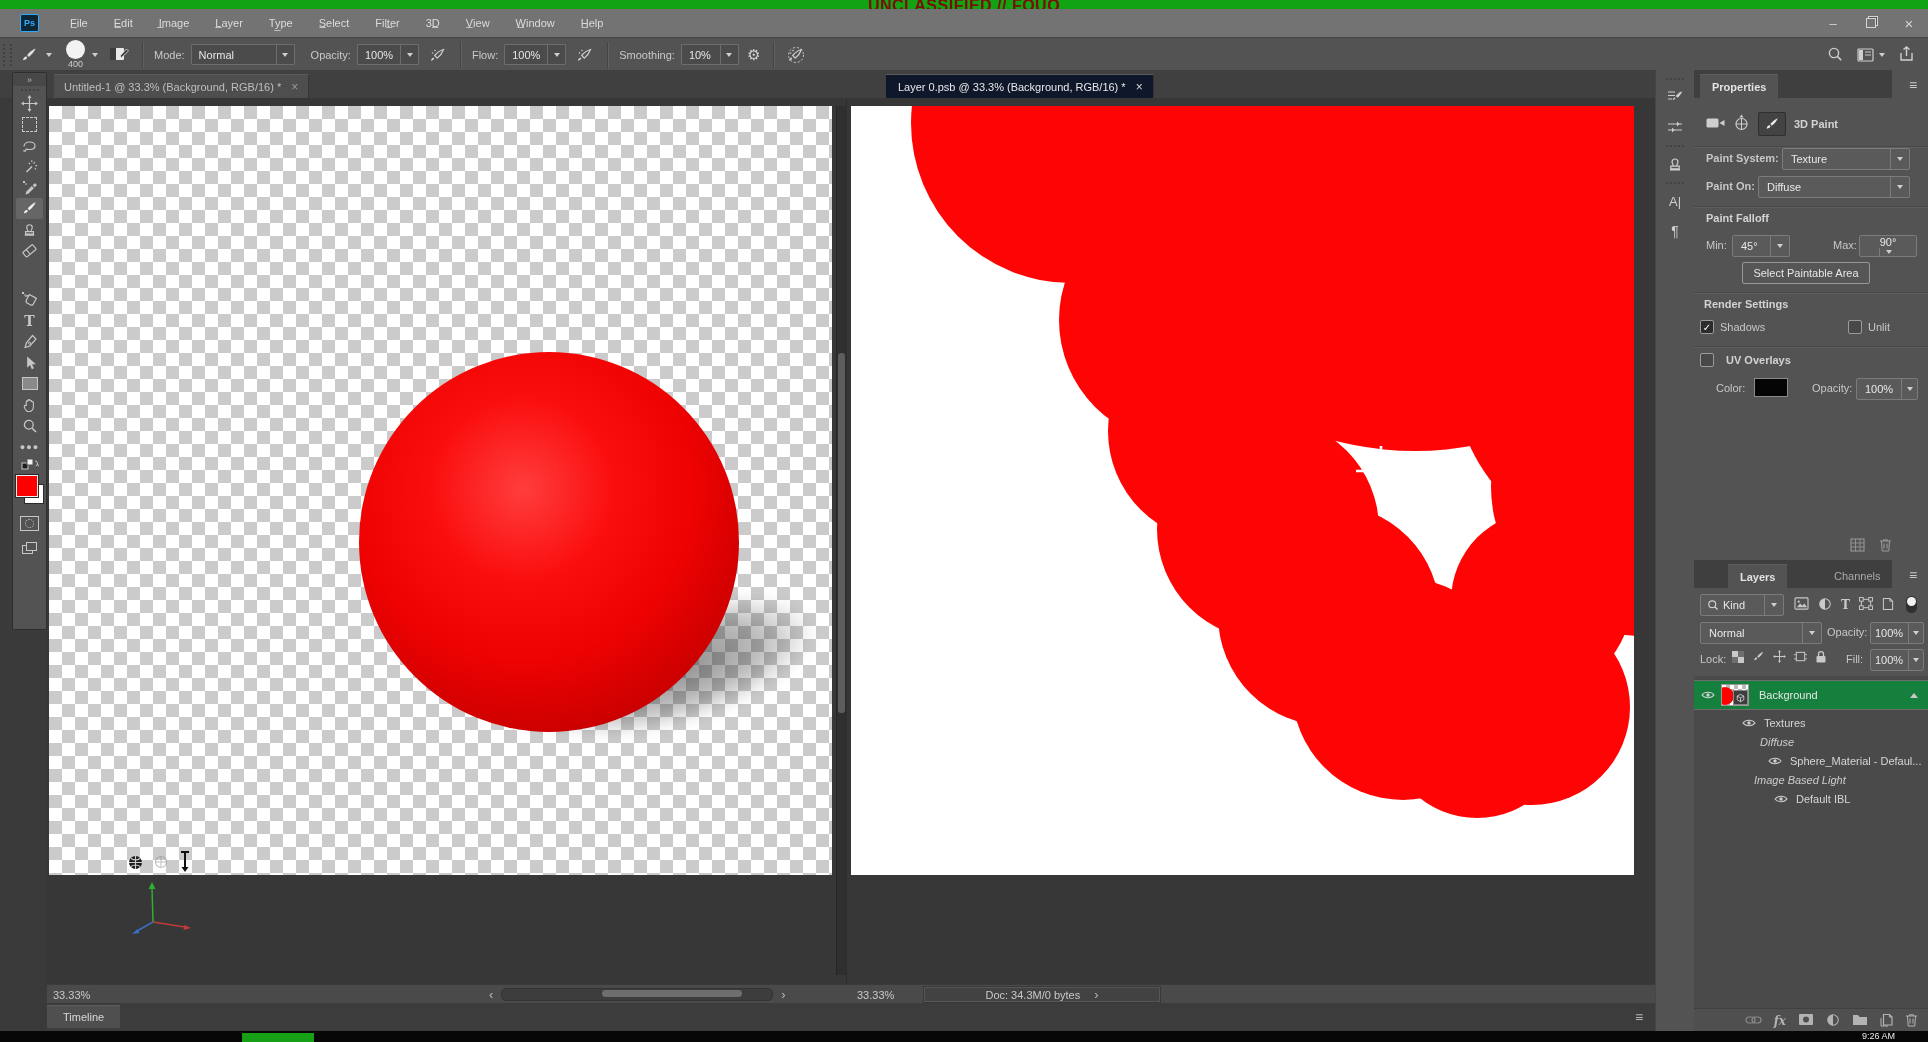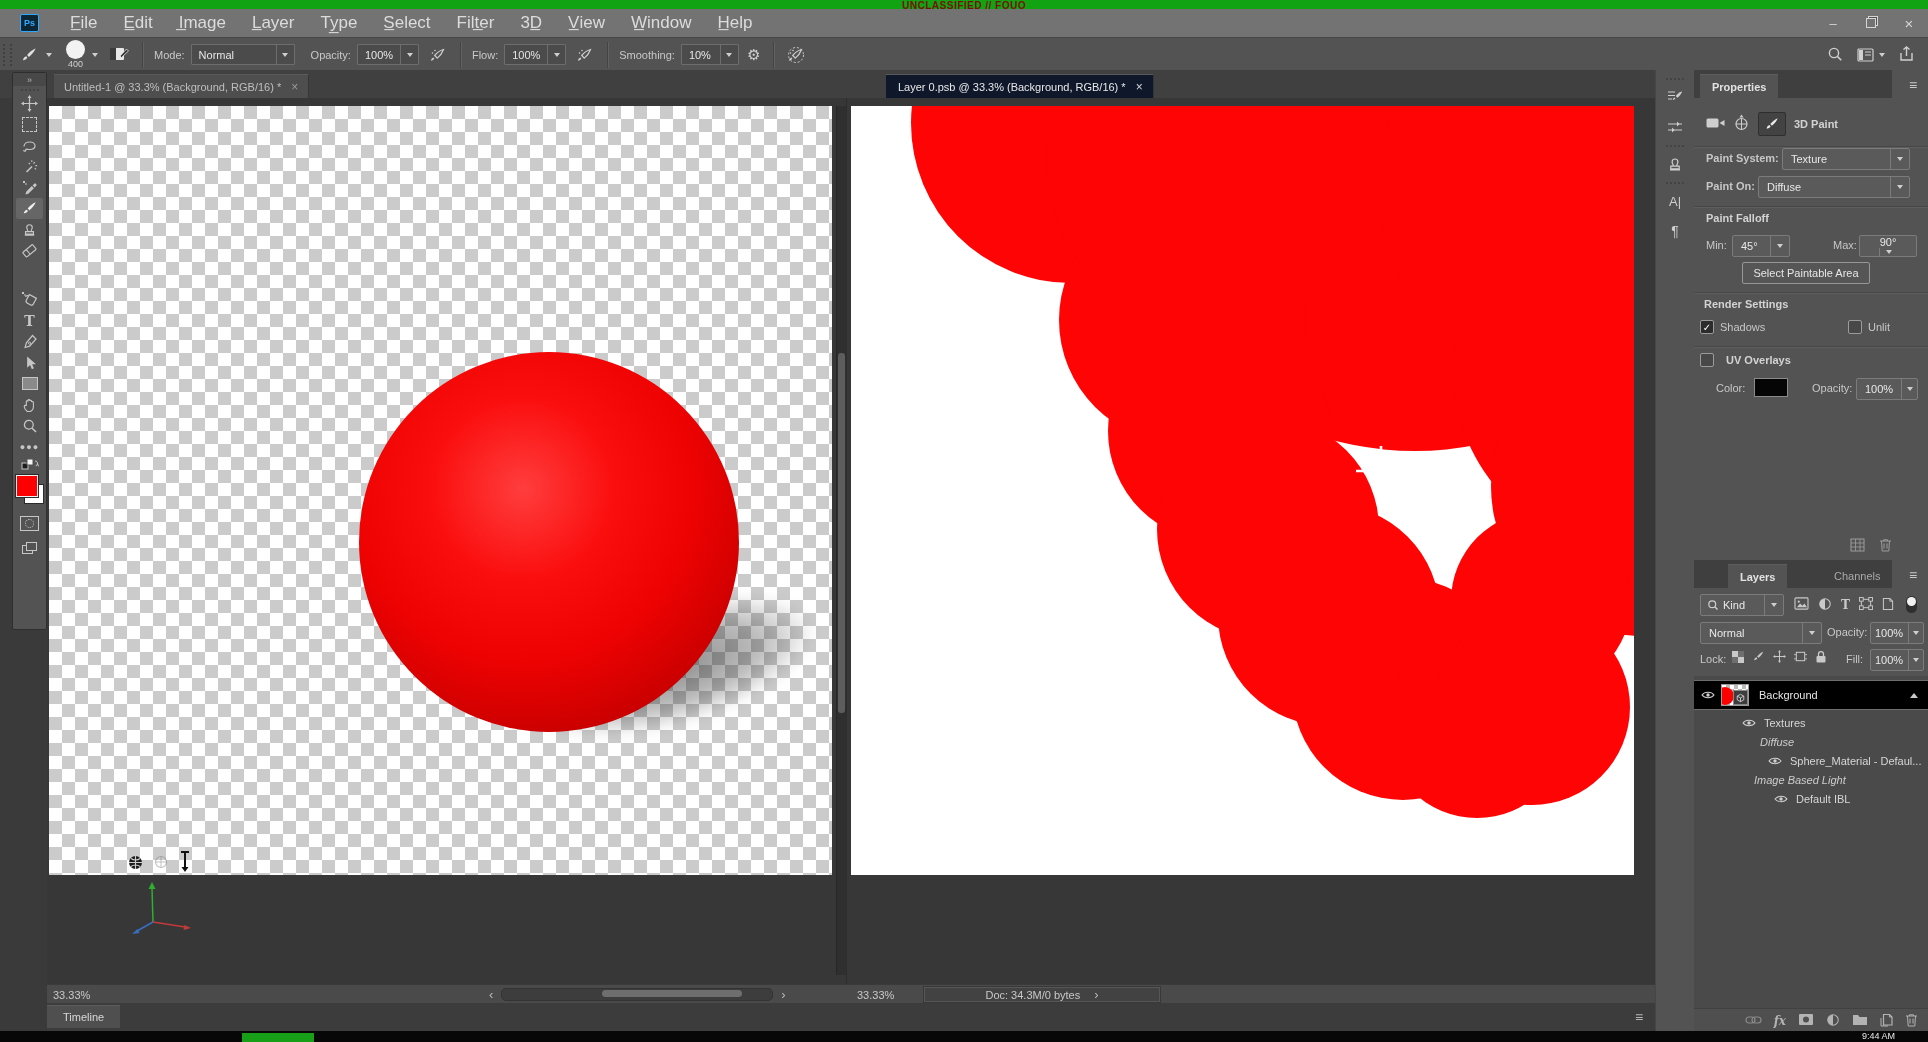--- a/index.html
+++ b/index.html
@@ -5,26 +5,26 @@
   html,body{margin:0;padding:0;background:#000;}
   .app{position:relative;width:1928px;height:1042px;overflow:hidden;
        font-family:"Liberation Sans",sans-serif;font-size:11px;color:#cfcfcf;
        background:#3a3a3a;-webkit-font-smoothing:antialiased;}
   .abs{position:absolute;}
   .row{display:flex;align-items:center;}
 
   
   .banner{left:0;top:0;width:1928px;height:9px;background:#12a312;overflow:hidden;
           display:flex;justify-content:center;}
-  .banner span{font-size:10px;font-weight:bold;color:#7e0b0b;line-height:11px;letter-spacing:.5px;}
+  .banner span{font-size:16px;font-weight:bold;color:#7e0b0b;line-height:11px;letter-spacing:.5px;}
   .titlebar{left:0;top:9px;width:1928px;height:28px;background:#737373;display:flex;align-items:center;}
   .pslogo{width:17px;height:16px;margin-left:20px;background:#0d2636;border:1px solid #31a8ff;
           color:#31a8ff;font-size:9px;font-weight:bold;display:flex;align-items:center;justify-content:center;border-radius:2px;}
   .menu{display:flex;gap:0;margin-left:18px;}
-  .menu div{padding:4px 13px;color:#dcdcdc;font-size:17px;cursor:default;}
+  .menu div{padding:4px 13px;color:#dcdcdc;font-size:11px;cursor:default;}
   .wincontrols{margin-left:auto;display:flex;height:28px;}
   .wc{width:38px;display:flex;align-items:center;justify-content:center;color:#d5d5d5;font-size:13px;}
   .restore-box{width:8px;height:8px;border:1px solid #d5d5d5;box-shadow:2px -2px 0 -1px #535353,2px -2px 0 0 #d5d5d5;}
 
   
   .optionsbar{left:0;top:37px;width:1928px;height:33px;background:#535353;border-top:1px solid #464646;
               display:flex;align-items:center;}
   .grip-v{width:5px;height:22px;margin:0 4px 0 3px;border-left:2px dotted #404040;border-right:2px dotted #404040;}
   .vsep{width:1px;height:26px;background:#444;box-shadow:1px 0 0 #616161;margin:0 9px;}
   .tri{width:0;height:0;border-left:3.5px solid transparent;border-right:3.5px solid transparent;border-top:4px solid #cfcfcf;}
@@ -105,21 +105,21 @@
   .pfld{position:absolute;background:#5a5a5a;border:1px solid #7b7b7b;height:20px;display:flex;align-items:center;color:#e8e8e8;border-radius:2px;}
   .pfld .val{flex:1;padding:0 8px;}
   .pfld .chevbox{width:18px;height:100%;display:flex;align-items:center;justify-content:center;border-left:1px solid #7b7b7b;}
   .pdiv{position:absolute;left:0;width:234px;height:1px;background:#474747;box-shadow:0 1px 0 #5e5e5e;}
   .cb{width:12px;height:12px;border:1px solid #9b9b9b;background:#484848;border-radius:2px;display:flex;align-items:center;justify-content:center;}
   .cb.on{background:#2c2c2c;color:#fff;font-size:10px;}
   .btn{position:absolute;background:#565656;border:1px solid #979797;border-radius:2px;height:20px;
        display:flex;align-items:center;justify-content:center;color:#e6e6e6;}
   .layerlist{position:absolute;left:0;width:234px;background:#4a4a4a;color:#d6d6d6;}
   .lrow{position:absolute;left:0;width:234px;height:21px;display:flex;align-items:center;}
-  .lrow.selected{background:#000000;box-shadow:inset 0 1px 0 #6e6e6e, inset 0 -1px 0 #6e6e6e;height:30px;}
+  .lrow.selected{background:#15803d;box-shadow:inset 0 1px 0 #6e6e6e, inset 0 -1px 0 #6e6e6e;height:30px;}
   .eye{width:14px;height:10px;color:#cfcfcf;}
   .thumb-3d{position:relative;width:26px;height:20px;overflow:hidden;border:1px solid #9a9a9a;
       background-image:linear-gradient(45deg,#bbb 25%,transparent 25%,transparent 75%,#bbb 75%),
       linear-gradient(45deg,#bbb 25%,#fff 25%,#fff 75%,#bbb 75%);background-size:8px 8px;background-position:0 0,4px 4px;}
   .thumb-red{position:absolute;left:-6px;top:2px;width:18px;height:18px;border-radius:50%;background:#f00;}
   .badge3d{position:absolute;right:0;bottom:0;width:13px;height:13px;background:#3d3d3d;border:1px solid #888;
            display:flex;align-items:center;justify-content:center;}
   .italic{font-style:italic;color:#cdcdcd;}
   .bottom-icons{position:absolute;left:0;width:234px;height:24px;background:#4f4f4f;border-top:1px solid #404040;
                 display:flex;align-items:center;justify-content:flex-end;gap:12px;padding-right:10px;box-sizing:border-box;color:#b3b3b3;}
@@ -826,16 +826,16 @@
     <span>
       <svg width="13" height="14" viewBox="0 0 13 14">
             <path d="M1 3h11M4.5 3V1.8h4V3M2.5 3l.7 10h6.6l.7-10M5 5.5v5M8 5.5v5" fill="none" stroke="currentColor"></path>
           </svg>
     </span>
   </div>
 </div>
 
 <div class="abs taskbar">
   <span class="task-item"></span>
-  <span class="clock">9:44 AM</span>
+  <span class="clock">9:26 AM</span>
 </div>
 
 </div>
 
 </body></html>

